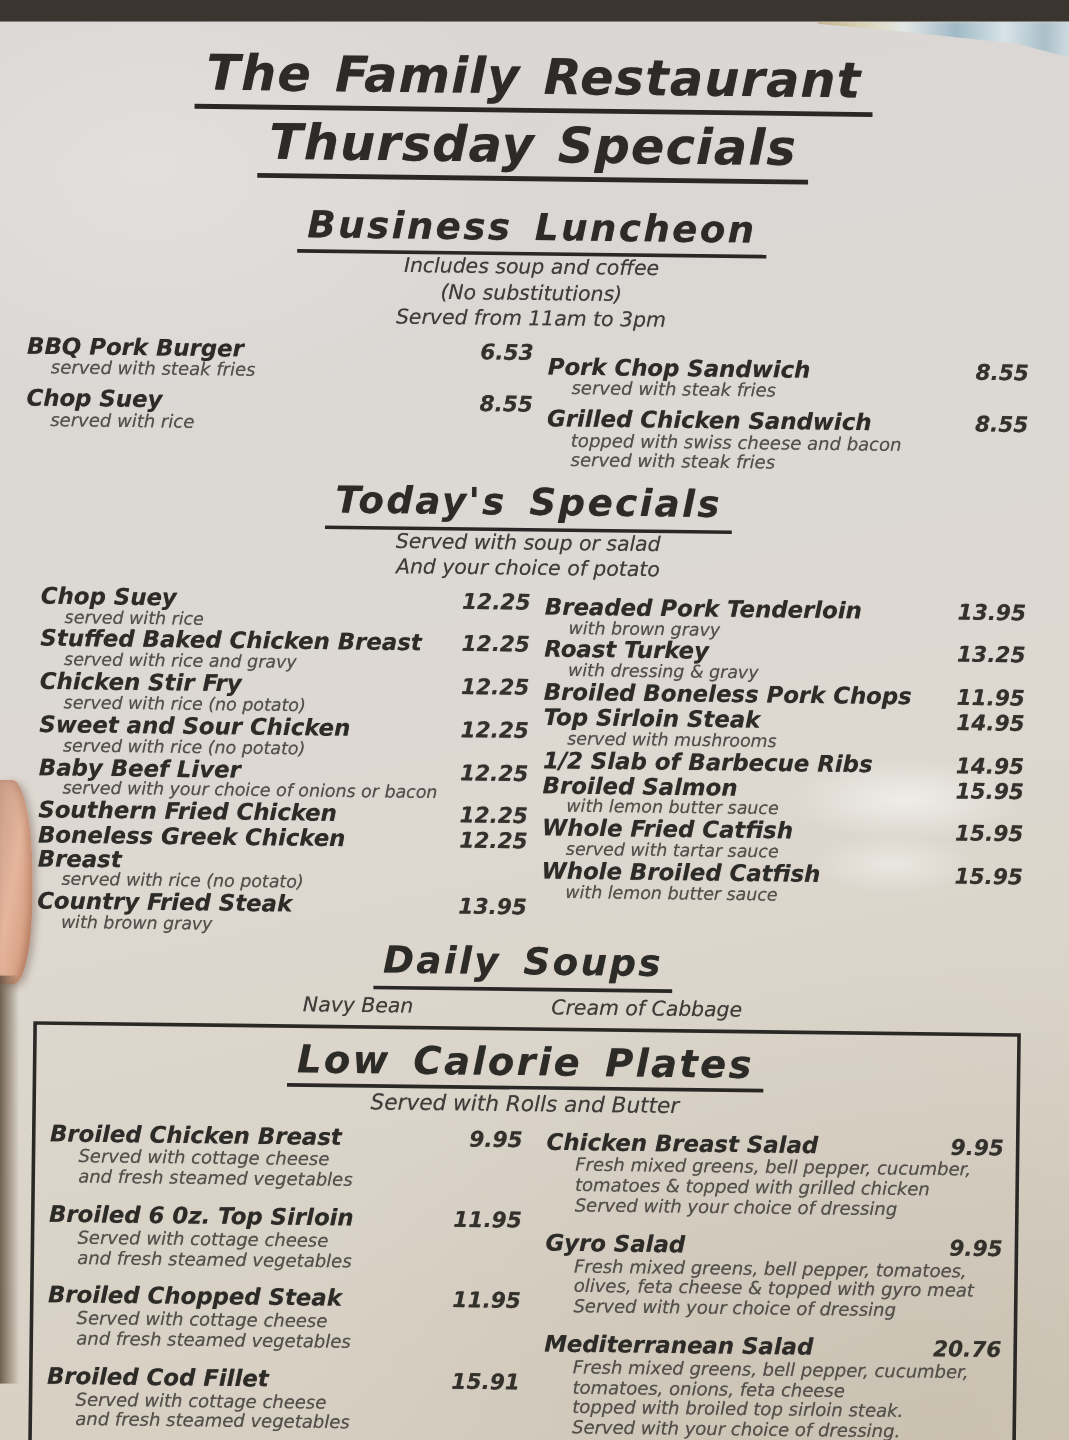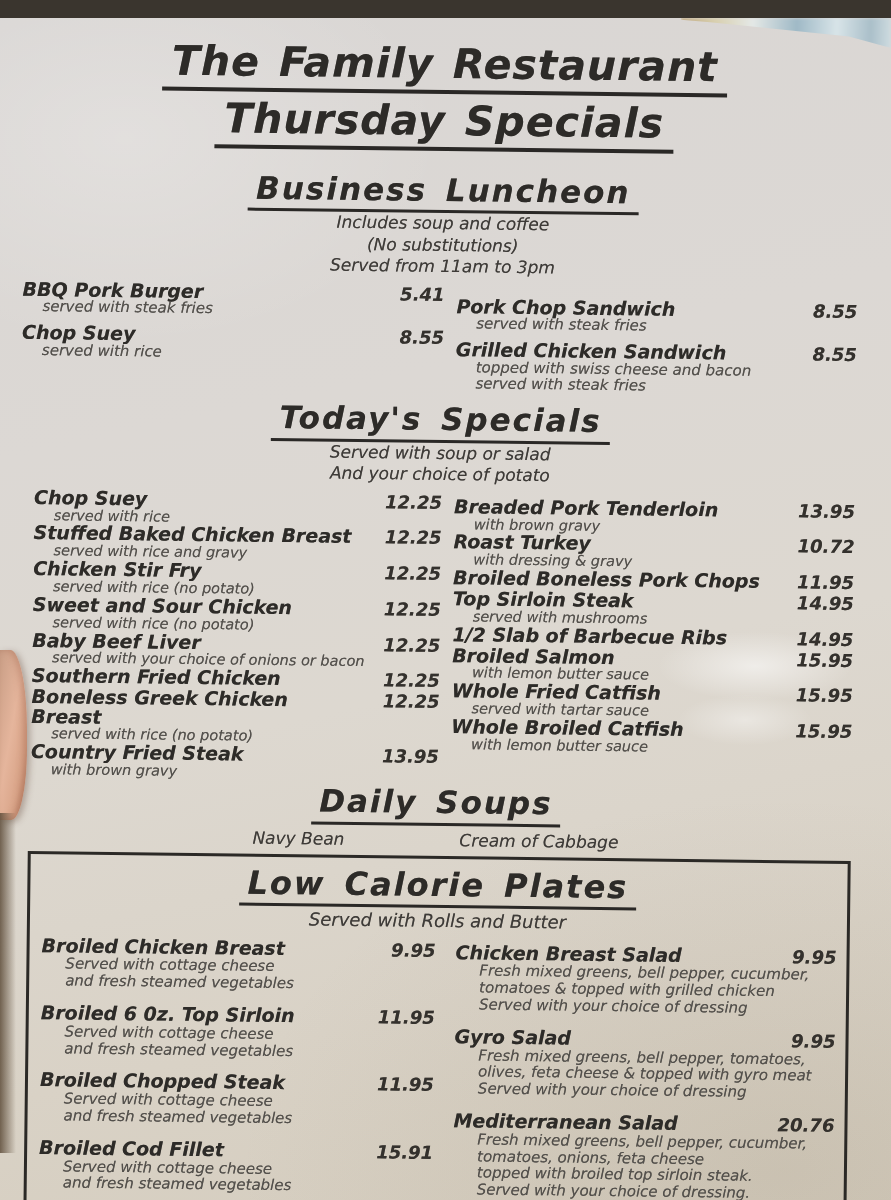--- a/index.html
+++ b/index.html
@@ -118,21 +118,21 @@
     <div class="sec-business">
       <div class="sec-header"><span class="hl">Business Luncheon</span></div>
       <div class="subtitle">Includes soup and coffee</div>
       <div class="subtitle">(No substitutions)</div>
       <div class="subtitle">Served from 11am to 3pm</div>
       <div class="cols">
         <div class="col-l">
             <div class="mi">
               <div class="mi-row">
                 <span class="mi-name">BBQ Pork Burger</span>
-                <span class="mi-price">5.41</span>
+                <span class="mi-price">6.53</span>
               </div>
               <div class="mi-desc">served with steak fries</div>
             </div>
             <div class="mi">
               <div class="mi-row">
                 <span class="mi-name">Chop Suey</span>
                 <span class="mi-price">8.55</span>
               </div>
               <div class="mi-desc">served with rice</div>
             </div>
@@ -223,21 +223,21 @@
             <div class="mi">
               <div class="mi-row">
                 <span class="mi-name">Breaded Pork Tenderloin</span>
                 <span class="mi-price">13.95</span>
               </div>
               <div class="mi-desc">with brown gravy</div>
             </div>
             <div class="mi">
               <div class="mi-row">
                 <span class="mi-name">Roast Turkey</span>
-                <span class="mi-price">10.72</span>
+                <span class="mi-price">13.25</span>
               </div>
               <div class="mi-desc">with dressing &amp; gravy</div>
             </div>
             <div class="mi">
               <div class="mi-row">
                 <span class="mi-name">Broiled Boneless Pork Chops</span>
                 <span class="mi-price">11.95</span>
               </div>
             </div>
             <div class="mi">

